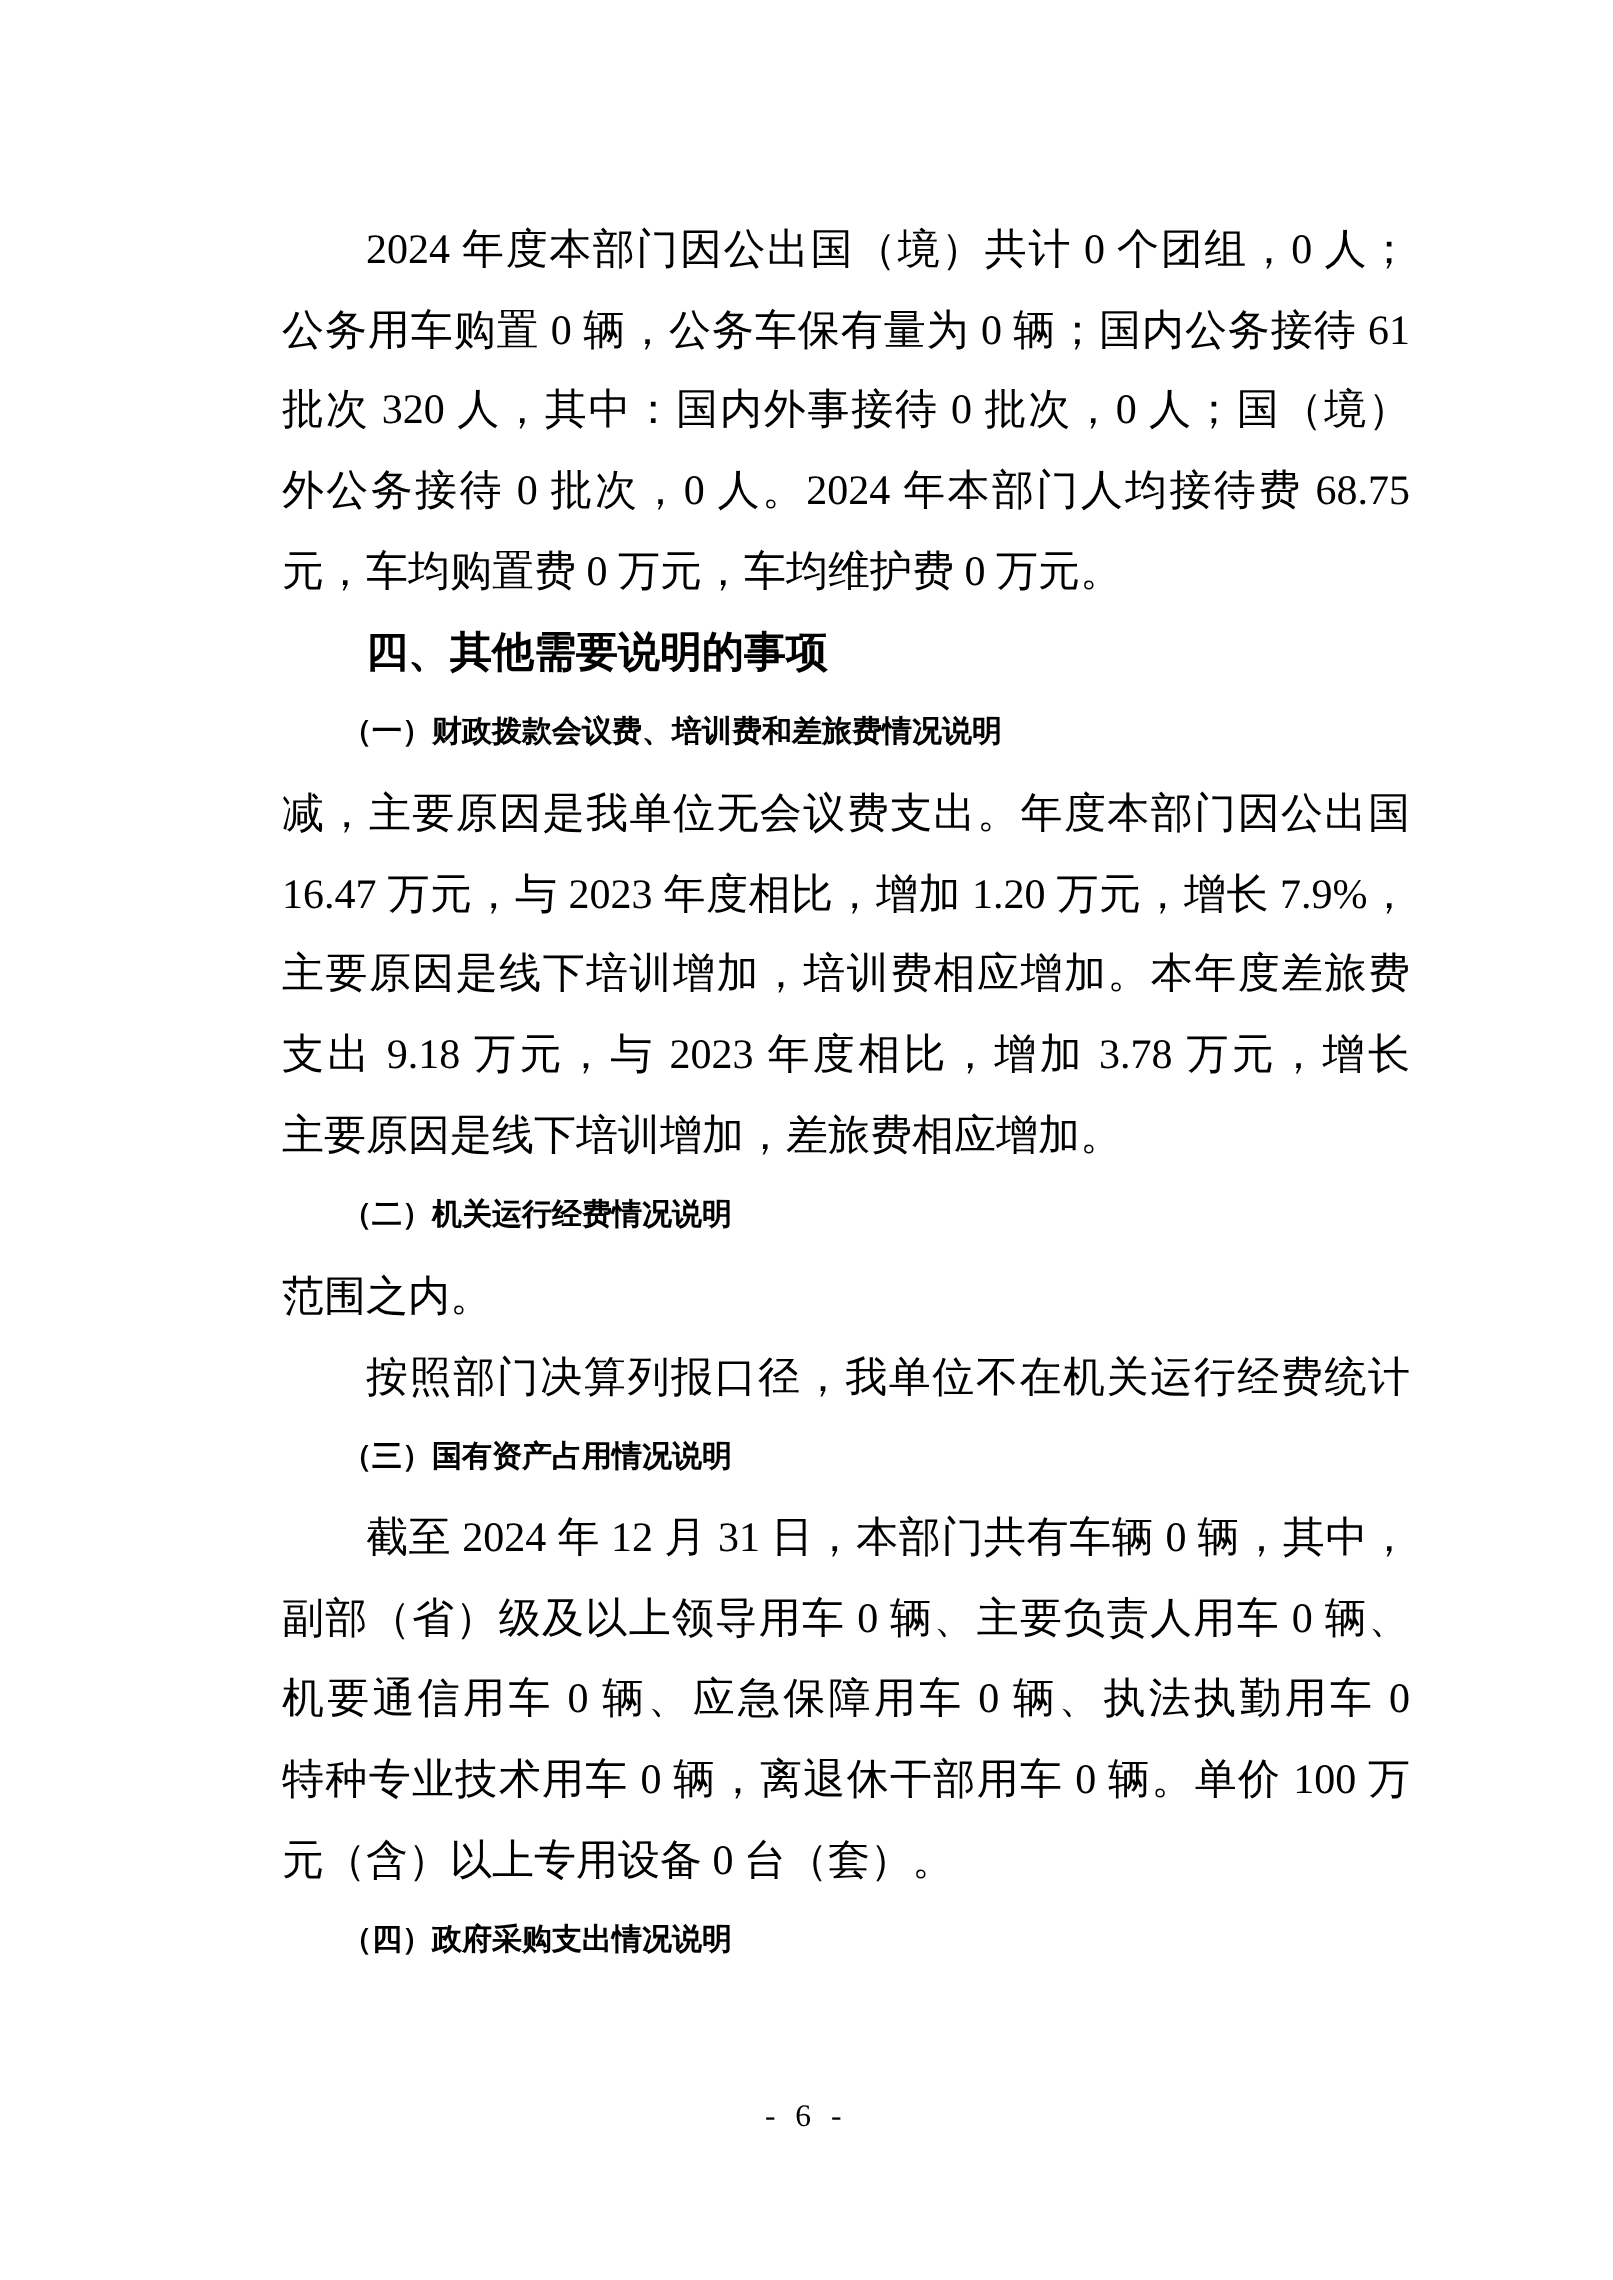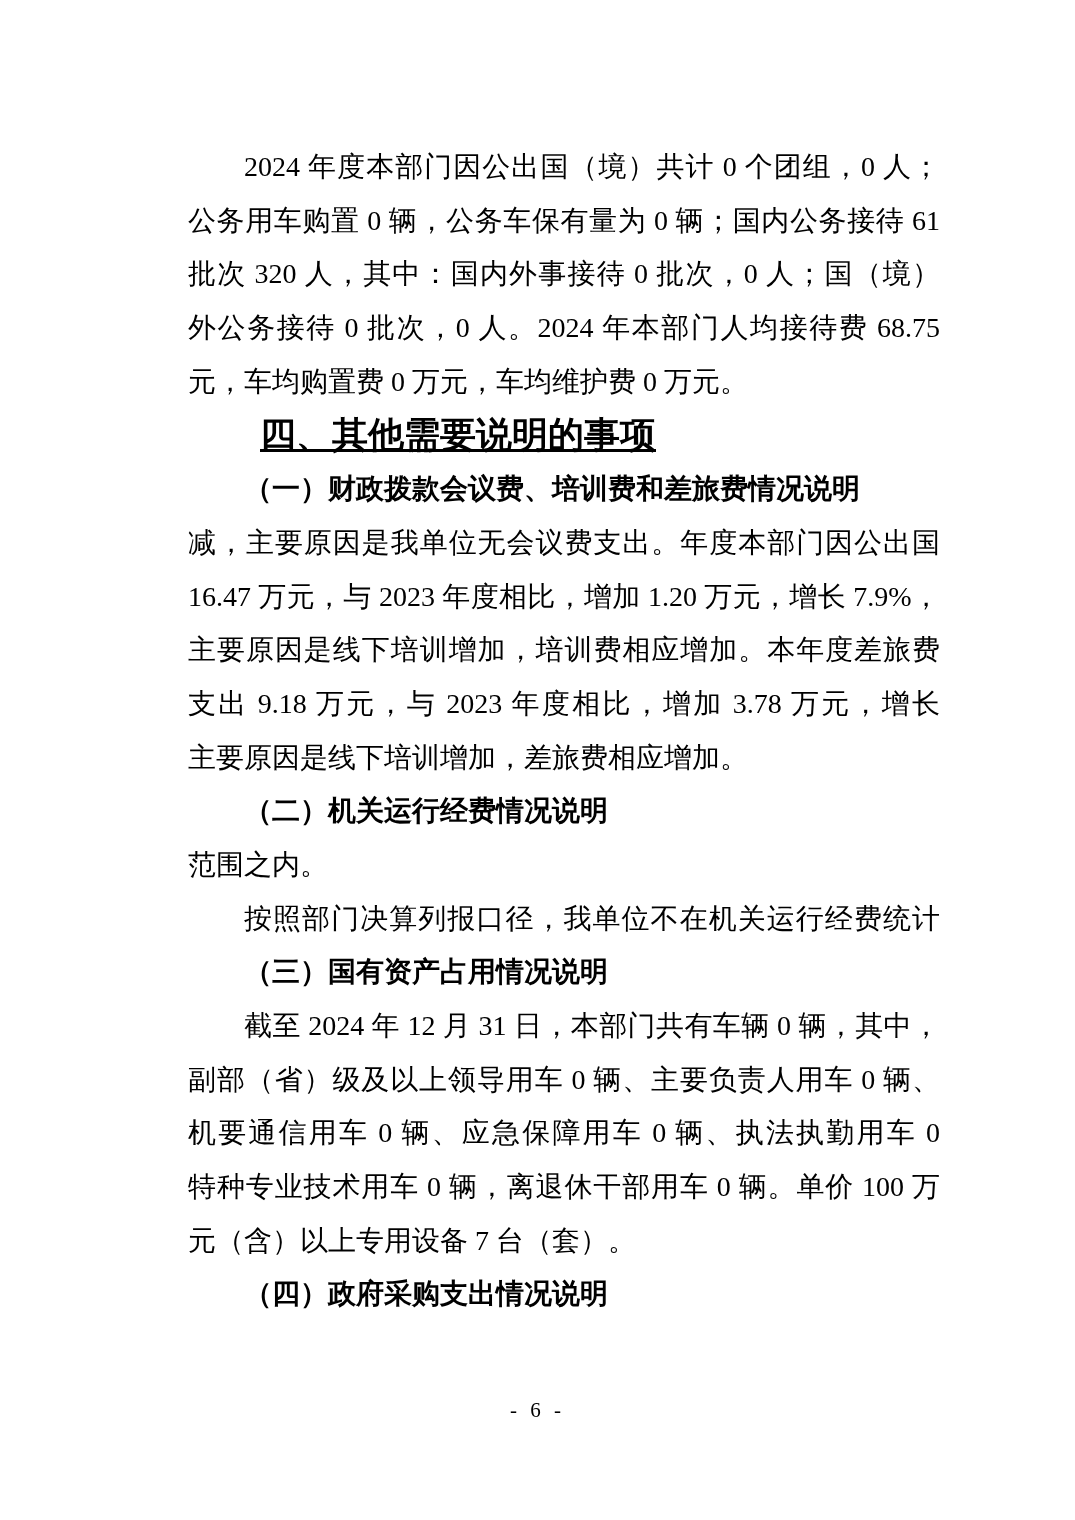--- a/index.html
+++ b/index.html
@@ -31,26 +31,25 @@
     white-space: nowrap;
   }
   .line.full {
     white-space: normal;
     text-align-last: justify;
   }
   .line.indent { text-indent: 2em; }
   .line.heading1 {
     font-family: "Liberation Sans", "DejaVu Sans", sans-serif;
     font-weight: 700;
-    font-size: 36px;
-    text-decoration: underline;
+    font-size: 28px;
   }
   .line.heading2 {
     font-weight: 700;
-    font-size: 28px;
+    font-size: 20px;
   }
   .footer {
     position: absolute;
     left: 0;
     top: 1398px;
     width: 100%;
     text-align: center;
     font-size: 21px;
     letter-spacing: 4px;
     color: #000000;
@@ -74,19 +73,19 @@
       <div class="line body full">支出 9.18 万元，与 2023 年度相比，增加 3.78 万元，增长 70.0%，</div>
       <div class="line body">主要原因是线下培训增加，差旅费相应增加。</div>
       <div class="line heading2 indent">（二）机关运行经费情况说明</div>
       <div class="line body">范围之内。</div>
       <div class="line body indent full">按照部门决算列报口径，我单位不在机关运行经费统计</div>
       <div class="line heading2 indent">（三）国有资产占用情况说明</div>
       <div class="line body indent full">截至 2024 年 12 月 31 日，本部门共有车辆 0 辆，其中，</div>
       <div class="line body full">副部（省）级及以上领导用车 0 辆、主要负责人用车 0 辆、</div>
       <div class="line body full">机要通信用车 0 辆、应急保障用车 0 辆、执法执勤用车 0 辆，</div>
       <div class="line body full">特种专业技术用车 0 辆，离退休干部用车 0 辆。单价 100 万</div>
-      <div class="line body">元（含）以上专用设备 7 台（套）。</div>
+      <div class="line body">元（含）以上专用设备 0 台（套）。</div>
       <div class="line heading2 indent">（四）政府采购支出情况说明</div>
     </div>
   <div class="footer">
     <span>- 6 -</span>
   </div>
 </div>
 
 </body></html>

